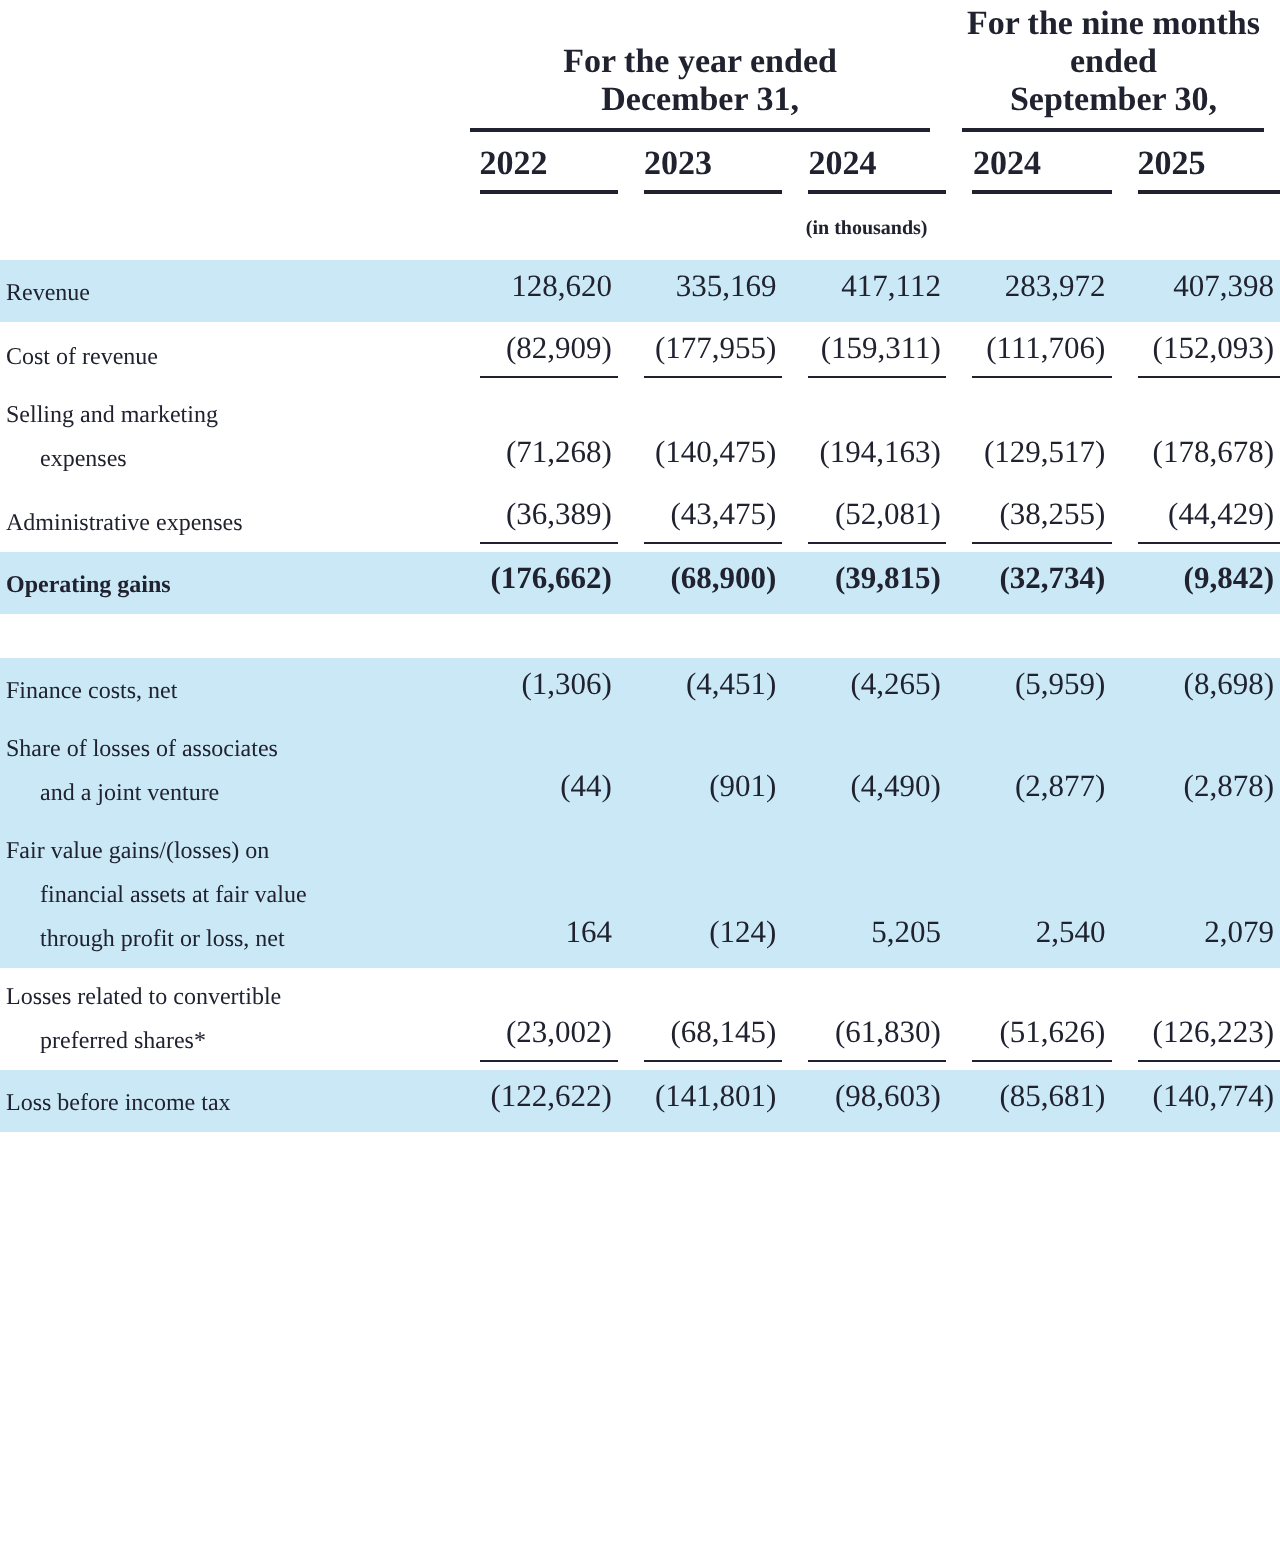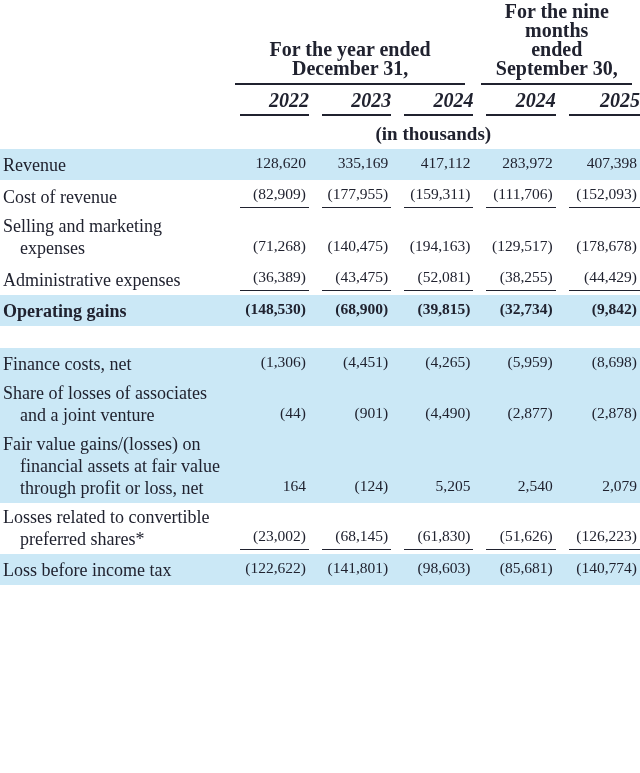--- a/index.html
+++ b/index.html
@@ -12,43 +12,42 @@
     table-layout:fixed;
     font-family:"Liberation Serif","DejaVu Serif",serif;
     color:var(--ink);
   }
   col.c-label { width:226px; }
   col.c-num   { width:82px; }
   col.c-num-last { width:84px; }
   td, th { padding:0; vertical-align:bottom; }
 
   
-  thead th { font-weight:bold; font-size:20px; line-height:19px; }
+  thead th { font-weight:bold; font-size:17px; line-height:19px; }
   .grp {
     border-bottom:2px solid var(--ink);
     white-space:pre-line;
     text-align:center;
     padding:2px 0 5px;
     margin:0 8px 0 8px;
   }
   th.year .hl, th.unit .hl {
     display:block;
     margin-left:13px;
     border-bottom:2px solid var(--ink);
-    text-align:right;
+    text-align:left;
     padding:6px 0 4px;
-    font-style:italic;
-  }
-  th.note-cell { text-align:center; font-size:19px; padding:8px 0 6px; }
+  }
+  th.note-cell { text-align:center; font-size:10px; padding:8px 0 6px; }
 
   
   tbody tr.shade { background:var(--hl); }
   tbody tr.bold  { font-weight:bold; }
   td.lbl {
-    text-align:left; font-size:18px; line-height:22px;
+    text-align:left; font-size:12px; line-height:22px;
     padding:3px 4px 4px 3px;
   }
   td.lbl .hang {
     display:block; white-space:pre-line;
     padding-left:17px; text-indent:-17px;
   }
   td.val {
     text-align:right; font-size:15.5px; line-height:22px;
     padding:3px 0 4px;
   }
@@ -184,21 +183,21 @@
         </td>
         <td class="val">
           <span class="u">(44,429)</span>
         </td>
       </tr>
       <tr class="shade bold ">
         <td class="lbl">
           <span class="hang">Operating gains</span>
         </td>
         <td class="val">
-          <span class="u">(148,530)</span>
+          <span class="u">(176,662)</span>
         </td>
         <td class="val">
           <span class="u">(68,900)</span>
         </td>
         <td class="val">
           <span class="u">(39,815)</span>
         </td>
         <td class="val">
           <span class="u">(32,734)</span>
         </td>

